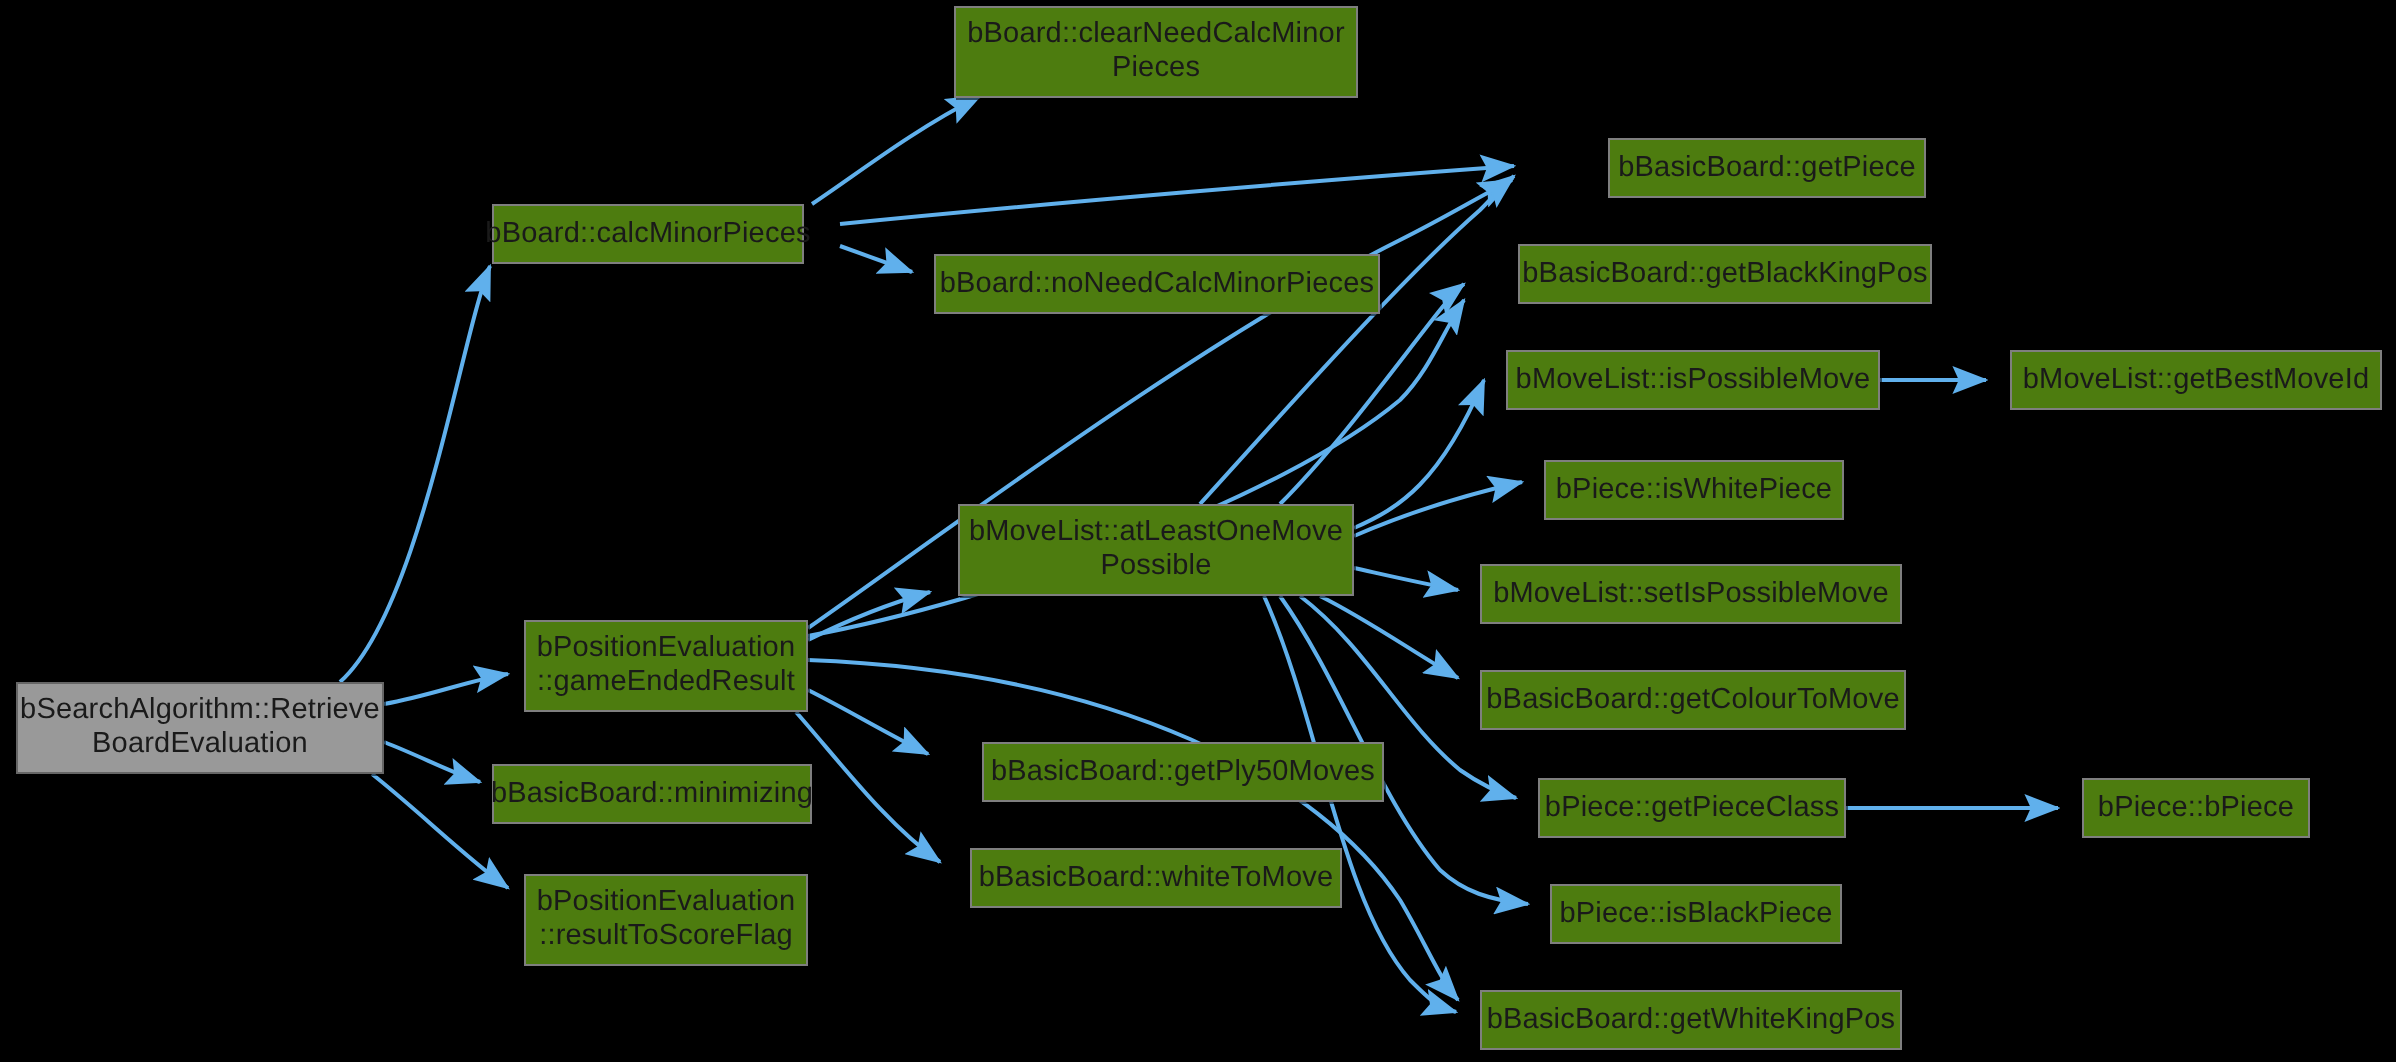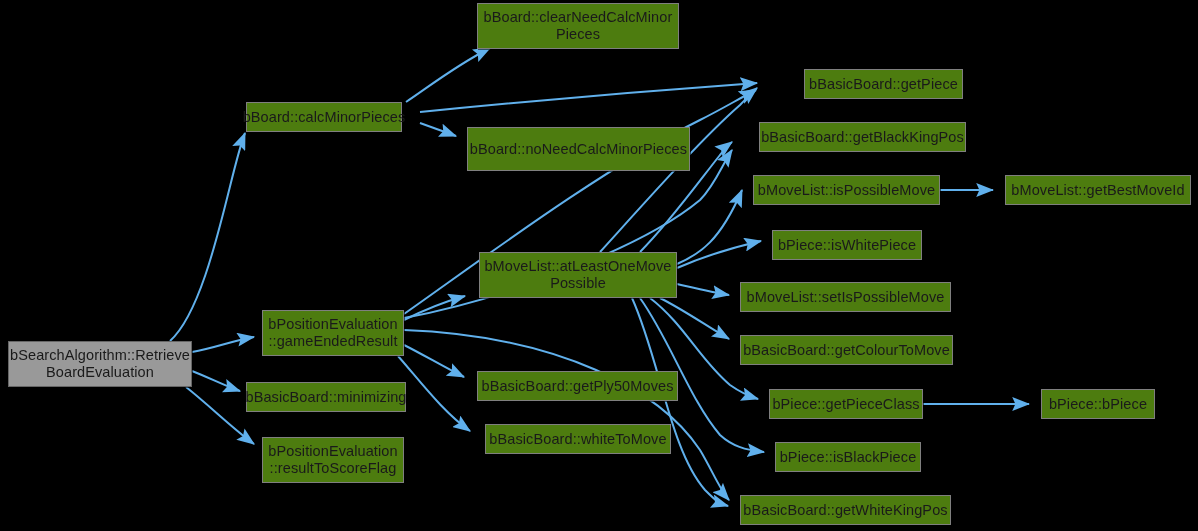--- a/index.html
+++ b/index.html
@@ -81,29 +81,29 @@
         <path d="M 940,190 L 993,190" marker-end="url(#arrowhead)" stroke="#60b0ec"></path>
         <path d="M 923,404 L 1029,404" marker-end="url(#arrowhead)" stroke="#60b0ec"></path>
       </g>
   </svg>
   <div id="node-layer">
       <div class="node root" style="left: 8px; top: 341px; width: 184px; height: 46px;">bSearchAlgorithm::Retrieve
 BoardEvaluation</div>
       <div class="node" style="left: 246px; top: 102px; width: 156px; height: 30px;">bBoard::calcMinorPieces</div>
       <div class="node" style="left: 477px; top: 3px; width: 202px; height: 46px;">bBoard::clearNeedCalcMinor
 Pieces</div>
-      <div class="node" style="left: 467px; top: 127px; width: 223px; height: 44px;">bBoard::noNeedCalcMinorPieces</div>
+      <div class="node" style="left: 467px; top: 127px; width: 223px; height: 30px;">bBoard::noNeedCalcMinorPieces</div>
       <div class="node" style="left: 262px; top: 310px; width: 142px; height: 46px;">bPositionEvaluation
 ::gameEndedResult</div>
       <div class="node" style="left: 246px; top: 382px; width: 160px; height: 30px;">bBasicBoard::minimizing</div>
       <div class="node" style="left: 262px; top: 437px; width: 142px; height: 46px;">bPositionEvaluation
 ::resultToScoreFlag</div>
       <div class="node" style="left: 479px; top: 252px; width: 198px; height: 46px;">bMoveList::atLeastOneMove
 Possible</div>
-      <div class="node" style="left: 477px; top: 371px; width: 201px; height: 30px;">bBasicBoard::getPly50Moves</div>
+      <div class="node" style="left: 491px; top: 371px; width: 201px; height: 30px;">bBasicBoard::getPly50Moves</div>
       <div class="node" style="left: 485px; top: 424px; width: 186px; height: 30px;">bBasicBoard::whiteToMove</div>
       <div class="node" style="left: 768px; top: 69px; width: 159px; height: 30px; margin-left: 36px;">bBasicBoard::getPiece</div>
       <div class="node" style="left: 743px; top: 122px; width: 207px; height: 30px; margin-left: 16px;">bBasicBoard::getBlackKingPos</div>
       <div class="node" style="left: 753px; top: 175px; width: 187px; height: 30px;">bMoveList::isPossibleMove</div>
       <div class="node" style="left: 772px; top: 230px; width: 150px; height: 30px;">bPiece::isWhitePiece</div>
       <div class="node" style="left: 740px; top: 282px; width: 211px; height: 30px;">bMoveList::setIsPossibleMove</div>
       <div class="node" style="left: 740px; top: 335px; width: 213px; height: 30px;">bBasicBoard::getColourToMove</div>
       <div class="node" style="left: 769px; top: 389px; width: 154px; height: 30px;">bPiece::getPieceClass</div>
       <div class="node" style="left: 775px; top: 442px; width: 146px; height: 30px;">bPiece::isBlackPiece</div>
       <div class="node" style="left: 740px; top: 495px; width: 211px; height: 30px;">bBasicBoard::getWhiteKingPos</div>

